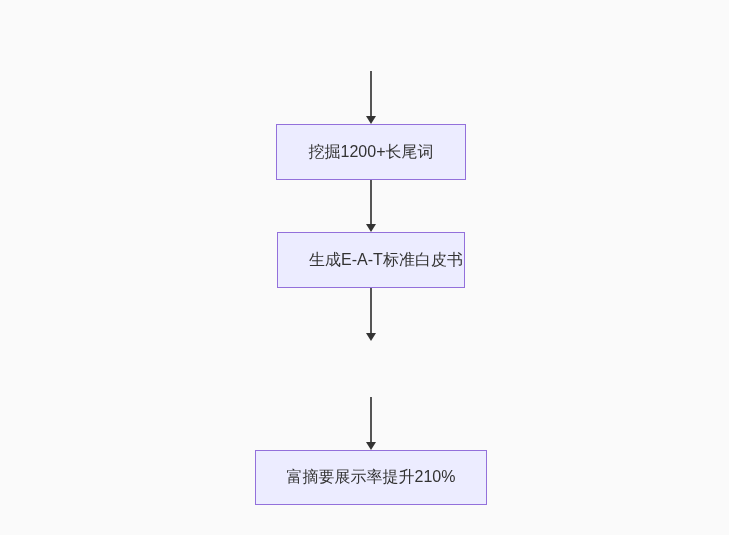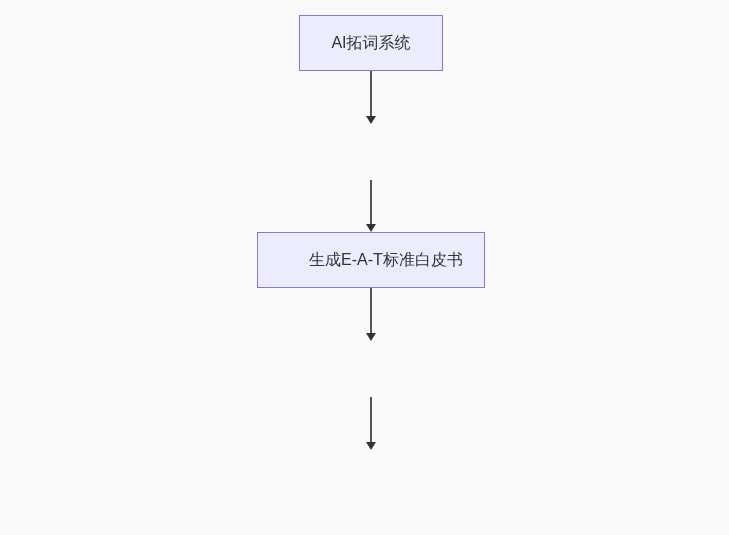--- a/index.html
+++ b/index.html
@@ -29,21 +29,21 @@
     border: 1px solid var(--node-border);
     display: flex;
     align-items: center;
     justify-content: center;
     font-size: 16px;
     color: var(--node-text);
     white-space: nowrap;
   }
   .n1 { top: 15px;  width: 144px; }
   .n2 { top: 124px; width: 190px; }
-  .n3 { top: 232px; width: 228px; padding-left: 30px; }
+  .n3 { top: 232px; width: 188px; padding-left: 30px; }
   .n4 { top: 341px; width: 215px; }
   .n5 { top: 450px; width: 232px; height: 55px; }
 
   .edge {
     position: absolute;
     left: 371px;
     transform: translateX(-50%);
     width: 12px;
     display: flex;
     flex-direction: column;
@@ -64,29 +64,29 @@
     border-left: 5px solid transparent;
     border-right: 5px solid transparent;
     border-top: 8px solid var(--arrowhead);
   }
 </style>
 </head>
 <body>
 
 <div class="canvas">
 
-  <div class="flow-node n1">
-    <span>AI拓词系统</span>
-  </div>
 
   <div class="edge e1">
     <div class="line"></div>
     <div class="head"></div>
   </div>
 
+  <div class="flow-node n2">
+    <span>挖掘1200+长尾词</span>
+  </div>
 
   <div class="edge e2">
     <div class="line"></div>
     <div class="head"></div>
   </div>
 
   <div class="flow-node n3">
     <span>生成E-A-T标准白皮书</span>
   </div>
 
@@ -94,14 +94,17 @@
     <div class="line"></div>
     <div class="head"></div>
   </div>
 
 
   <div class="edge e4">
     <div class="line"></div>
     <div class="head"></div>
   </div>
 
+  <div class="flow-node n5">
+    <span>富摘要展示率提升210%</span>
+  </div>
 
 </div>
 
 </body></html>

